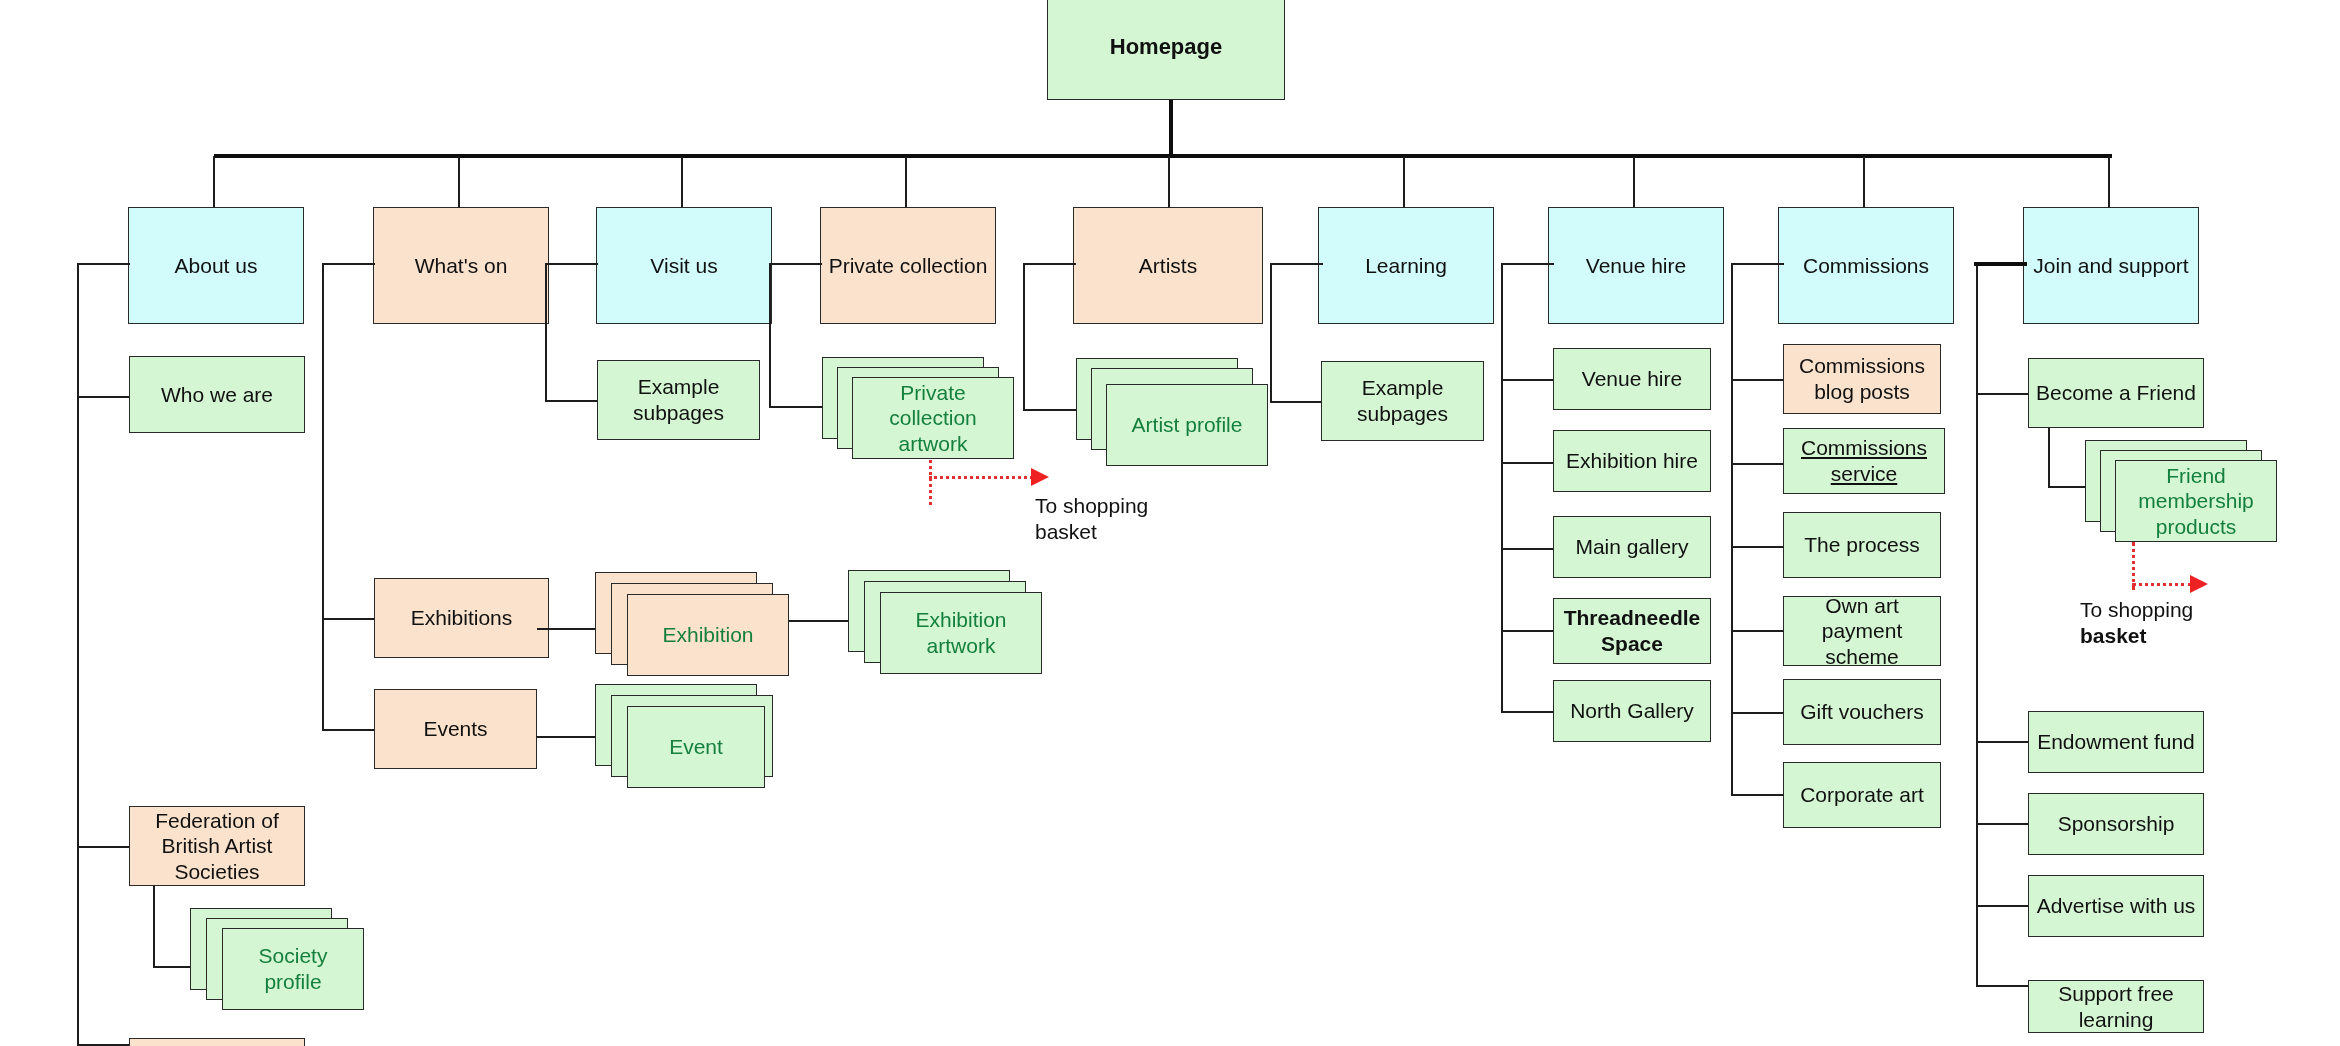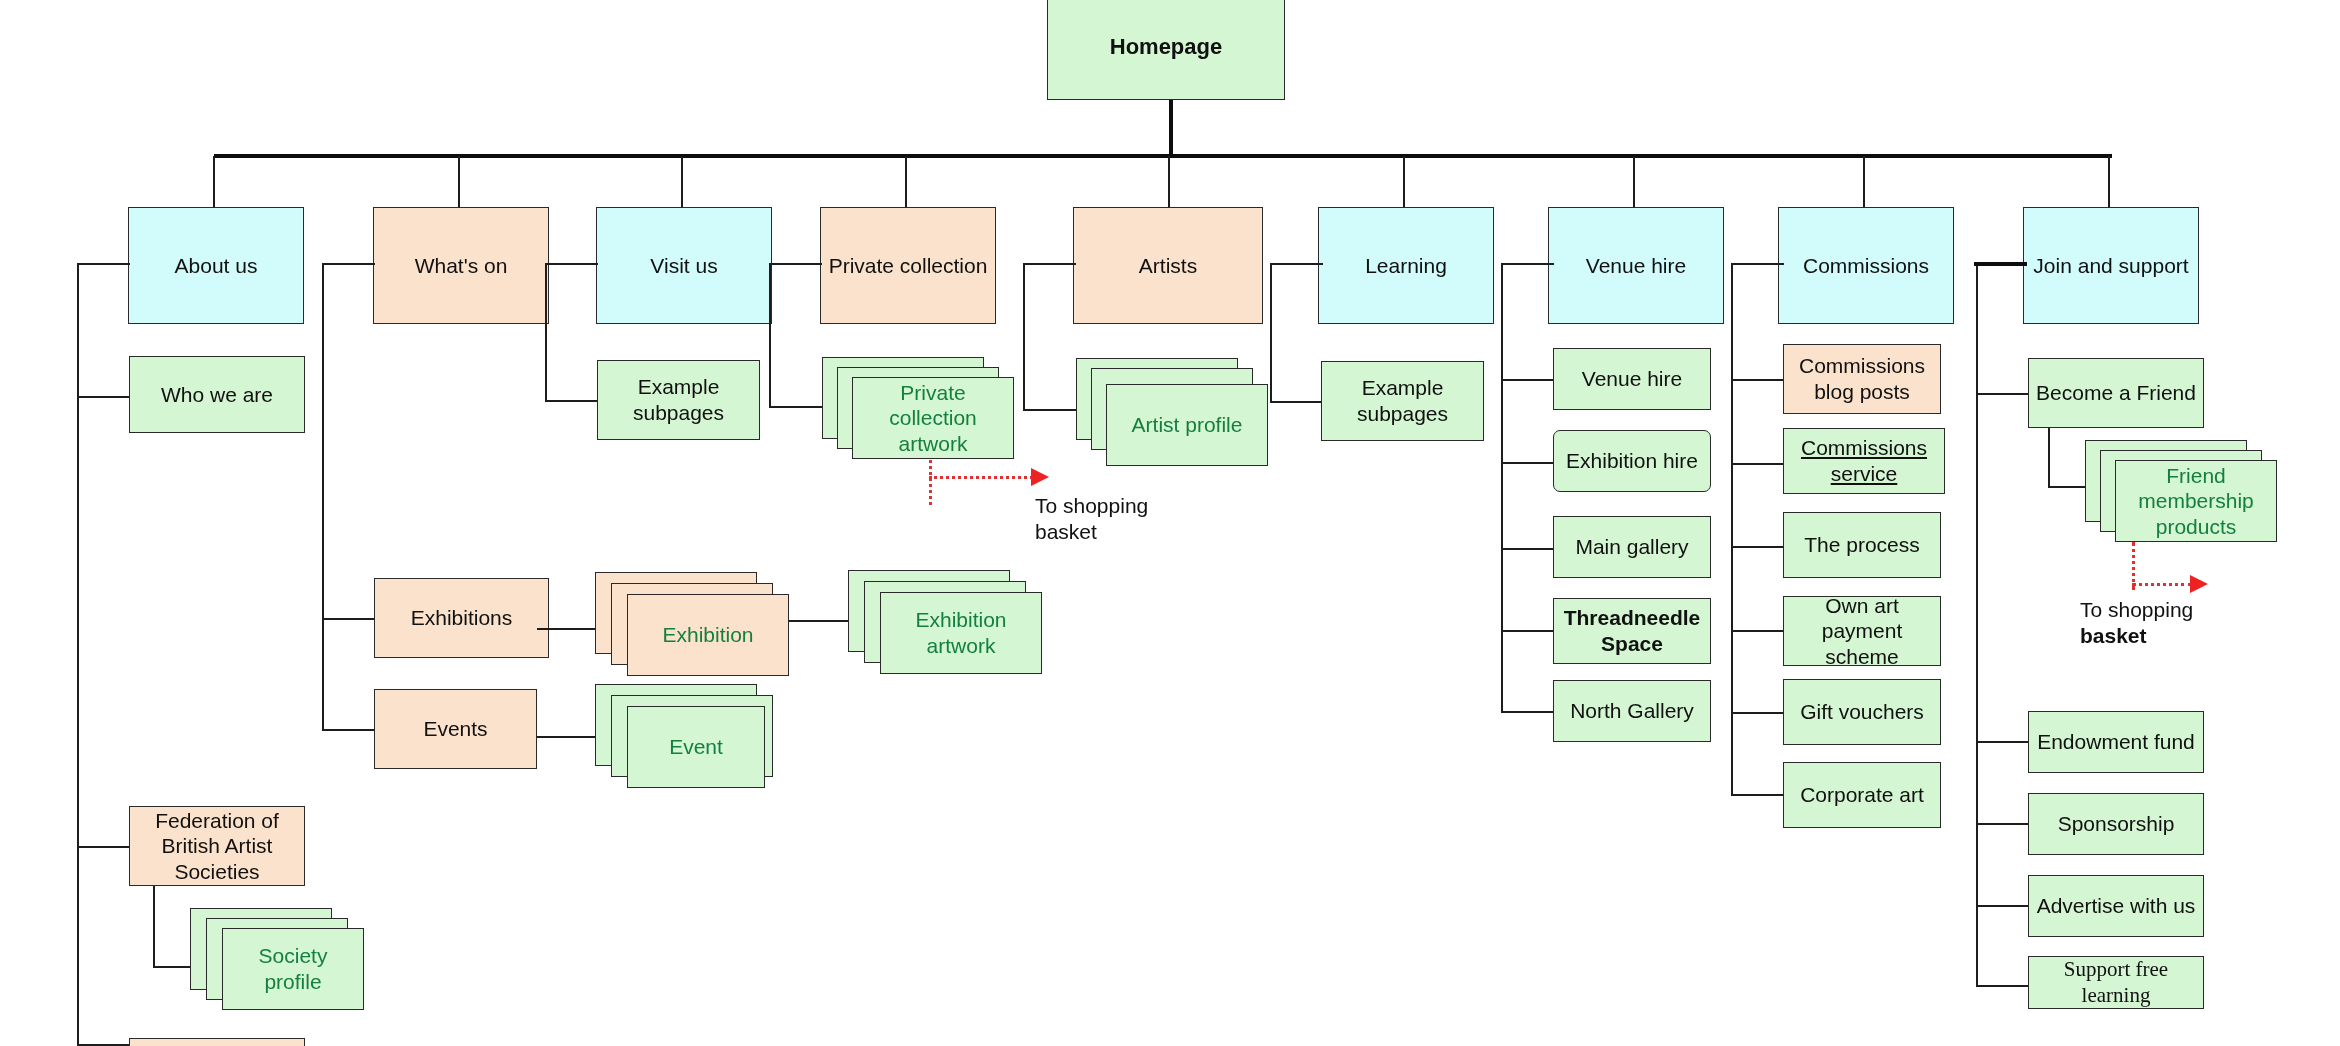--- a/index.html
+++ b/index.html
@@ -156,21 +156,21 @@
 
   <div class="ln vln" style="left:1501px;top:263px;height:450px;"></div>
   <div class="ln hln" style="left:1501px;top:263px;width:53px;"></div>
   <div class="ln hln" style="left:1501px;top:379px;width:53px;"></div>
   <div class="ln hln" style="left:1501px;top:462px;width:53px;"></div>
   <div class="ln hln" style="left:1501px;top:548px;width:53px;"></div>
   <div class="ln hln" style="left:1501px;top:630px;width:53px;"></div>
   <div class="ln hln" style="left:1501px;top:711px;width:53px;"></div>
 
   <div class="node green" style="left:1553px;top:348px;width:158px;height:62px;">Venue hire</div>
-  <div class="node green" style="left:1553px;top:430px;width:158px;height:62px;border-radius:7px;">Exhibition hire</div>
+  <div class="node green" style="left:1553px;top:430px;width:158px;height:62px;">Exhibition hire</div>
   <div class="node green" style="left:1553px;top:516px;width:158px;height:62px;">Main gallery</div>
   <div class="node green" style="left:1553px;top:598px;width:158px;height:66px;font-weight:bold;">Threadneedle Space</div>
   <div class="node green" style="left:1553px;top:680px;width:158px;height:62px;">North Gallery</div>
 
   <div class="ln vln" style="left:1731px;top:263px;height:533px;"></div>
   <div class="ln hln" style="left:1731px;top:263px;width:53px;"></div>
   <div class="ln hln" style="left:1731px;top:379px;width:53px;"></div>
   <div class="ln hln" style="left:1731px;top:463px;width:53px;"></div>
   <div class="ln hln" style="left:1731px;top:546px;width:53px;"></div>
   <div class="ln hln" style="left:1731px;top:630px;width:53px;"></div>
@@ -189,21 +189,21 @@
   <div class="ln hln" style="left:1976px;top:393px;width:53px;"></div>
   <div class="ln hln" style="left:1976px;top:741px;width:53px;"></div>
   <div class="ln hln" style="left:1976px;top:823px;width:53px;"></div>
   <div class="ln hln" style="left:1976px;top:905px;width:53px;"></div>
   <div class="ln hln" style="left:1976px;top:985px;width:53px;"></div>
 
   <div class="node green" style="left:2028px;top:358px;width:176px;height:70px;">Become a Friend</div>
   <div class="node green" style="left:2028px;top:711px;width:176px;height:62px;">Endowment fund</div>
   <div class="node green" style="left:2028px;top:793px;width:176px;height:62px;">Sponsorship</div>
   <div class="node green" style="left:2028px;top:875px;width:176px;height:62px;">Advertise with us</div>
-  <div class="node green" style="left:2028px;top:956px;width:176px;height:53px;font-family:Liberation Serif, serif;">Support free learning</div>
+  <div class="node green" style="left:2028px;top:980px;width:176px;height:53px;">Support free learning</div>
 
   <div class="ln vln" style="left:2048px;top:428px;height:60px;"></div>
   <div class="ln hln" style="left:2048px;top:486px;width:48px;"></div>
 
   <div class="stack" style="left:2085px;top:440px;width:220px;height:120px;">
     <div class="card green" style="left:0px;top:0px;width:162px;height:82px;"></div>
     <div class="card green" style="left:15px;top:10px;width:162px;height:82px;"></div>
     <div class="front green" style="left:30px;top:20px;width:162px;height:82px;">Friend membership products</div>
   </div>
 

